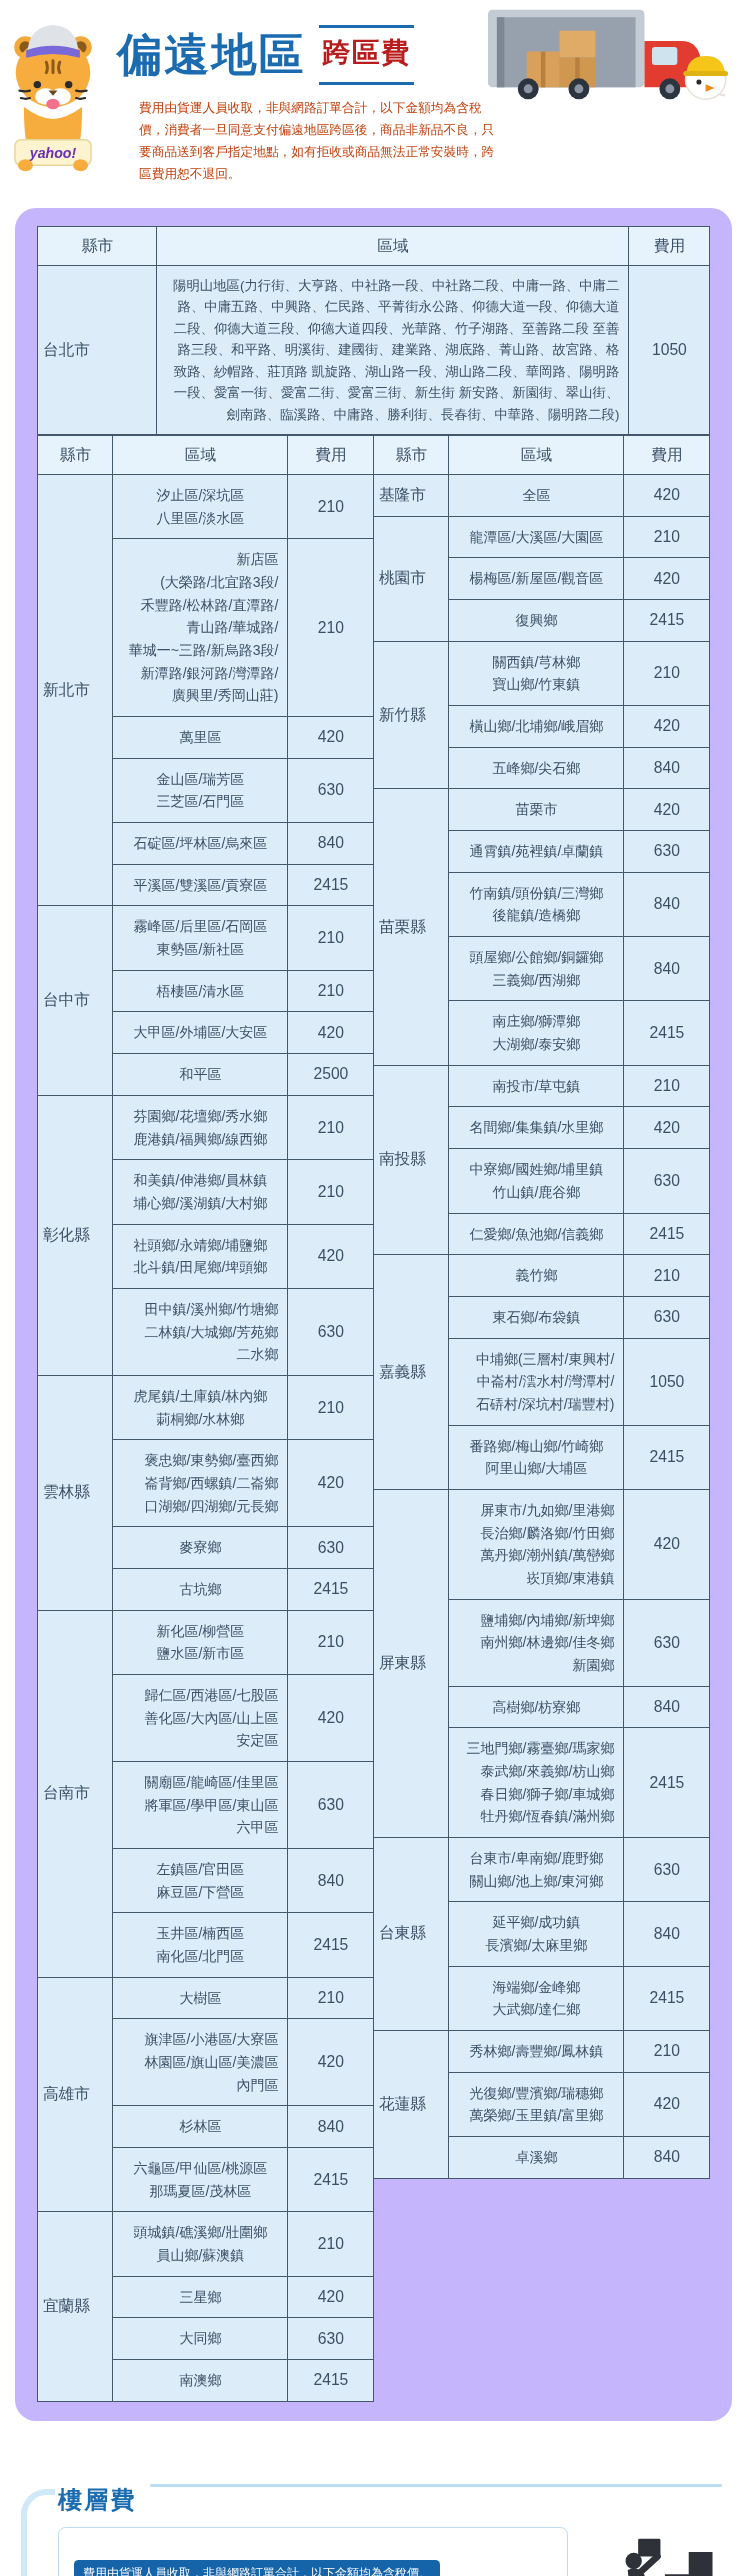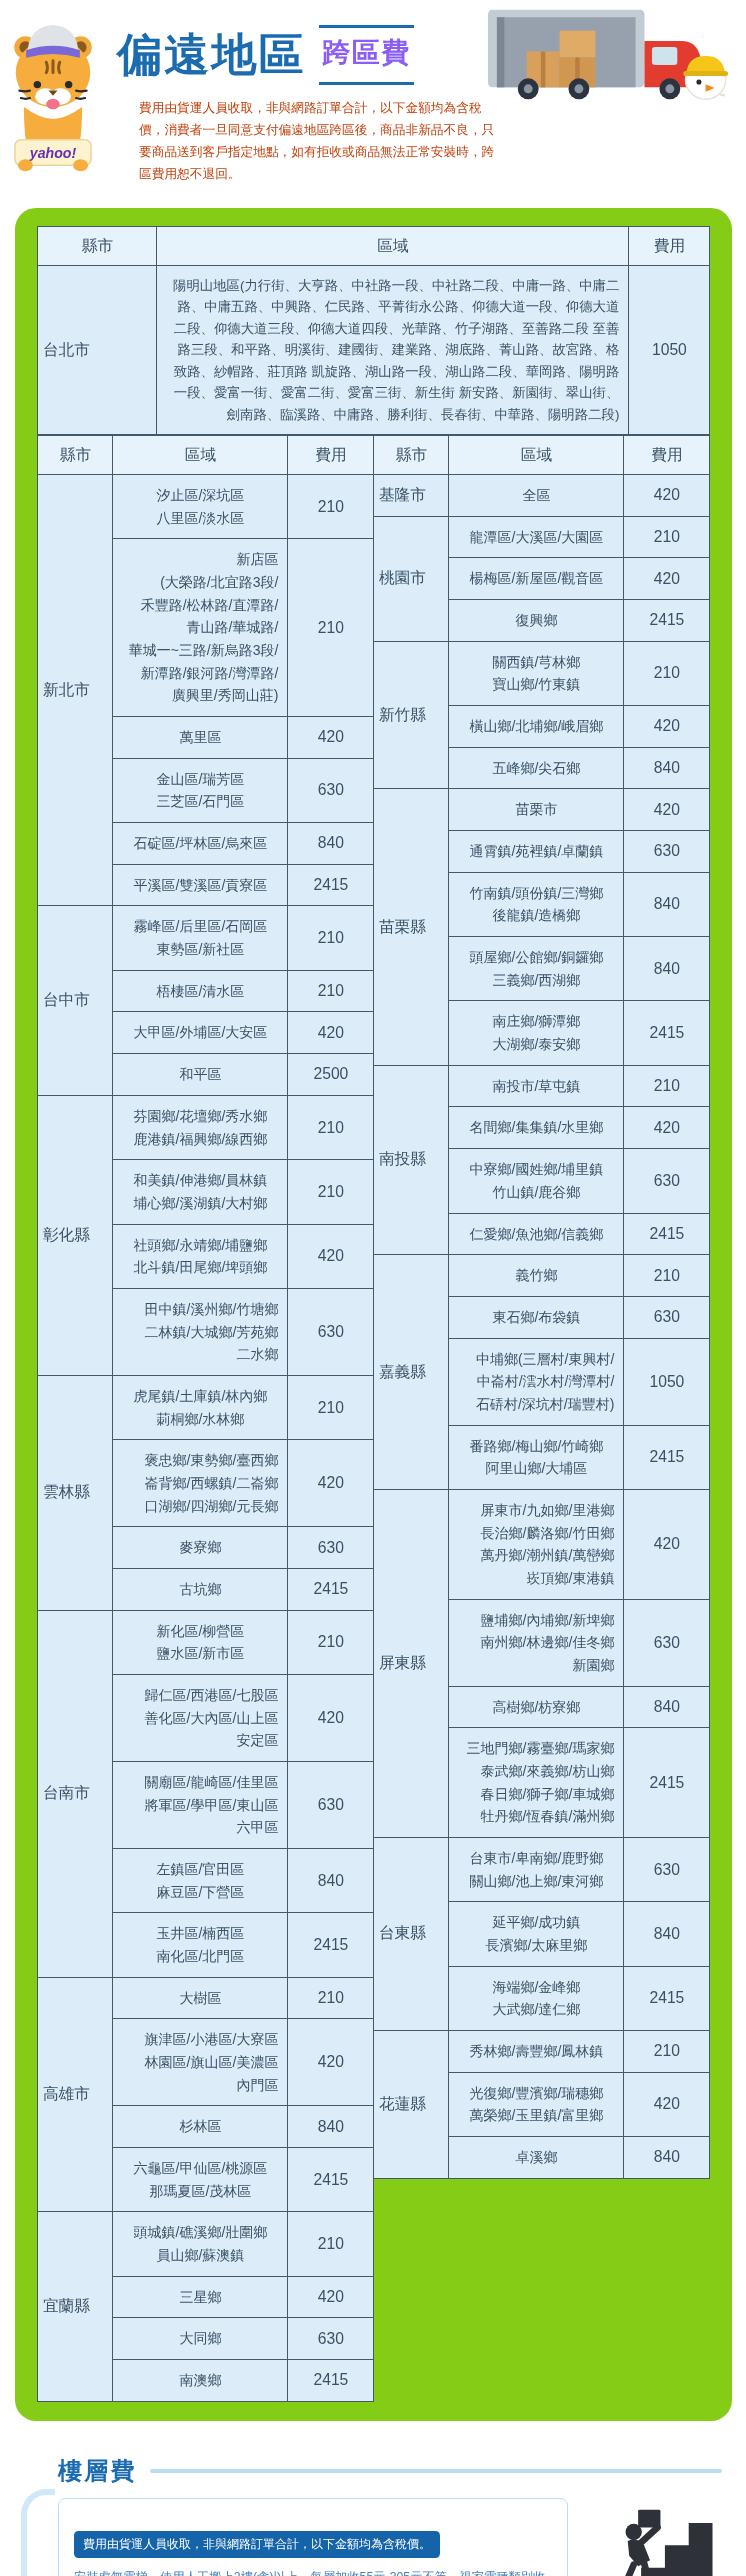--- a/index.html
+++ b/index.html
@@ -3,43 +3,43 @@
 <meta charset="utf-8">
 <style>
   html,body{margin:0;padding:0;background:#ffffff;}
   body{width:747px;font-family:"Liberation Sans","DejaVu Sans",sans-serif;}
 
   
   .header{position:relative;height:208px;}
   .mascot{position:absolute;left:9px;top:13.4px;}
   .title-row{position:absolute;left:85px;top:25.4px;display:flex;gap:13.4px;margin-left:32px;}
   .title-main{font-size:45px;font-weight:bold;color:#1a6bb0;letter-spacing:2.2px;}
-  .title-sub{font-size:28px;font-weight:bold;color:#8b5cf6;border-top:3px solid #1a6bb0;border-bottom:3px solid #1a6bb0;padding:5.2px 3px;letter-spacing:1.5px;}
+  .title-sub{font-size:28px;font-weight:bold;color:#b91c1c;border-top:3px solid #1a6bb0;border-bottom:3px solid #1a6bb0;padding:5.2px 3px;letter-spacing:1.5px;}
   .desc{position:absolute;left:139px;top:97px;width:363px;font-size:12.7px;line-height:1.74;color:#c2410c;}
   .truck-wrap{position:absolute;right:19.4px;top:4.5px;}
 
   
-  .panel{margin:0 15px;background:#84cc16;border-radius:21px;padding:18px 22.4px 19.4px 22.4px;}
+  .panel{margin:0 15px;background:#c4b5fd;border-radius:21px;padding:18px 22.4px 19.4px 22.4px;}
   table.fee-table{border-collapse:collapse;table-layout:fixed;background:#dcedf9;width:100%;}
   table.fee-table th,table.fee-table td{border:0.7px solid #44586c;color:#3c5166;}
   table.fee-table th{font-size:15.7px;font-weight:normal;height:36px;background:#e6f3fc;}
   td.city{font-size:15.7px;text-align:left;padding:4.5px;}
   td.area{font-size:14px;text-align:center;padding:9px 9px;white-space:pre-line;line-height:1.62;}
   td.area.left{text-align:right;padding-left:12px;}
   td.area.wrapn{white-space:normal;font-size:13.4px;line-height:1.6;}
   td.fee{font-size:15.7px;text-align:center;padding:4.5px;}
   .split{display:flex;}
   .split .tcol{width:336px;}
   .split table.fee-table{height:1740px;}
 
   
   .section{position:relative;margin:0 25.4px 0 21px;padding-left:37px;}
   .section .bracket{position:absolute;left:0;top:34px;bottom:6px;width:28px;border:6.7px solid #cfe9f8;border-right:none;border-radius:25.4px 0 0 25.4px;}
   .sec-head{display:flex;align-items:center;gap:13.4px;margin-bottom:10.5px;}
-  .sec-title{font-size:24px;font-weight:bold;color:#1a6bb0;letter-spacing:2.2px;}
+  .sec-title{font-size:24px;font-weight:bold;color:#1a6bb0;letter-spacing:2.2px;margin-top:29px;}
   .sec-line{flex:1;height:3.7px;background:#b9ddf3;border-radius:2.2px;}
   .floor-flex{display:flex;gap:19.4px;align-items:flex-start;}
   .info-box{flex:1;border:1.5px solid #b9ddf3;border-radius:7.5px;padding:11.2px 15px;}
   .banner{display:inline-block;background:#1563a9;color:#ffffff;font-size:12px;padding:5.2px 9px;border-radius:4.5px;margin-bottom:7.5px;margin-top:21px;}
   .info-body{font-size:12.3px;line-height:1.85;color:#3f7ec2;}
   .stairs-icon{flex:0 0 134px;display:flex;justify-content:center;padding-top:4.5px;}
   .sec-floor{margin-top:34px;}
 </style>
 </head>
 <body>

